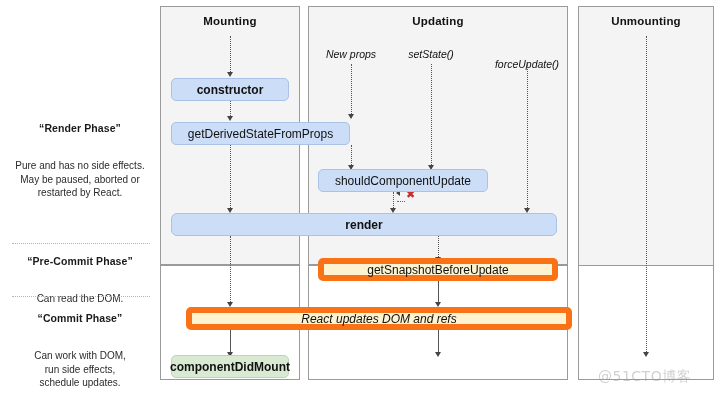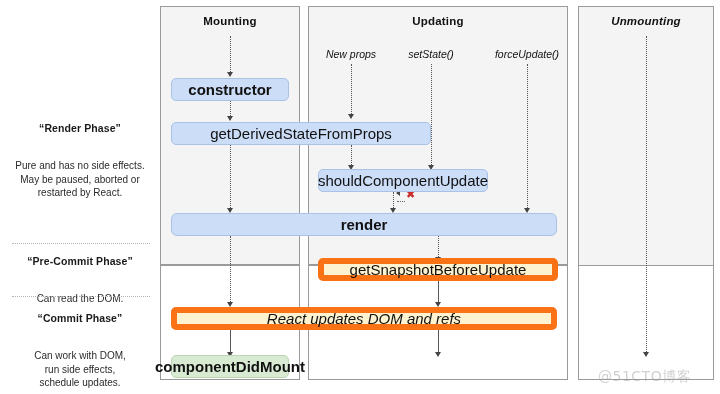--- a/index.html
+++ b/index.html
@@ -45,21 +45,21 @@
   .trigger {
     position: absolute; font-size: 10.5px; font-style: italic;
     color: #111; text-align: center; white-space: nowrap;
   }
 
   
   .node {
     position: absolute;
     border-radius: 5px;
     display: flex; align-items: center; justify-content: center;
-    font-size: 15px; color: #111;
+    font-size: 12px; color: #111;
     text-align: center;
     line-height: 1;
   }
   .node.blue   { background: #ccddf7; border: 1px solid #a9c2e6; }
   .node.yellow { background: #fdf3d0; border: 6px solid #f97316; }
   .node.green  { background: #d9ead3; border: 1px solid #bcd5b4; }
   .node.bold   { font-weight: bold; }
   .node.italic { font-style: italic; }
 
   
@@ -133,28 +133,28 @@
   <div class="col col-top" style="left:160px; top:6px; width:140px; height:259px;">
     <div class="col-head">Mounting</div>
   </div>
   <div class="col col-bottom" style="left:160px; top:265px; width:140px; height:115px;"></div>
 
   <div class="col col-top" style="left:308px; top:6px; width:260px; height:259px;">
     <div class="col-head">Updating</div>
   </div>
   <div class="col col-bottom" style="left:308px; top:265px; width:260px; height:115px;"></div>
 
-  <div class="col col-top" style="left:578px; top:6px; width:136px; height:320px;font-style:italic;">
+  <div class="col col-top" style="left:578px; top:6px; width:136px; height:320px;">
     <div class="col-head">Unmounting</div>
   </div>
   <div class="col col-bottom" style="left:578px; top:265px; width:136px; height:115px;"></div>
 
   <div class="trigger" style="left:315px; top:48px; width:72px;">New props</div>
   <div class="trigger" style="left:395px; top:48px; width:72px;">setState()</div>
-  <div class="trigger" style="left:487px; top:48px; width:80px;font-style:italic;">forceUpdate()</div>
+  <div class="trigger" style="left:487px; top:58px; width:80px;font-style:italic;">forceUpdate()</div>
 
   <div class="vline dotted" style="left:230px; top:36px; height:38px;"></div>
   <div class="arrowhead" style="left:226.5px; top:72px;"></div>
 
   <div class="vline dotted" style="left:230px; top:101px; height:17px;"></div>
   <div class="arrowhead" style="left:226.5px; top:116px;"></div>
 
   <div class="vline dotted" style="left:230px; top:145px; height:65px;"></div>
   <div class="arrowhead" style="left:226.5px; top:208px;"></div>
 
@@ -190,29 +190,29 @@
   <div class="arrowhead" style="left:434.5px; top:302px;"></div>
 
   <div class="vline solid" style="left:438px; top:330px; height:24px;"></div>
   <div class="arrowhead" style="left:434.5px; top:352px;"></div>
 
   <div class="vline dotted" style="left:646px; top:36px; height:318px;"></div>
   <div class="arrowhead" style="left:642.5px; top:352px;"></div>
 
   <div class="node blue bold" style="left:171px; top:78px; width:118px; height:23px;">constructor</div>
 
-  <div class="node blue" style="left:171px; top:122px; width:260px; height:23px;">getDerivedStateFromProps</div>
+  <div class="node blue" style="left:171px; top:122px; width:179px; height:23px;">getDerivedStateFromProps</div>
 
   <div class="node blue" style="left:318px; top:169px; width:170px; height:23px;">shouldComponentUpdate</div>
 
   <div class="node blue bold" style="left:171px; top:213px; width:386px; height:23px;border-radius:6px;">render</div>
 
   <div class="node yellow" style="left:318px; top:258px; width:240px; height:23px;">getSnapshotBeforeUpdate</div>
 
-  <div class="node yellow italic" style="left:171px; top:307px; width:386px; height:23px;">React updates DOM and refs</div>
+  <div class="node yellow italic" style="left:186px; top:307px; width:386px; height:23px;">React updates DOM and refs</div>
 
   <div class="node green bold" style="left:171px; top:355px; width:118px; height:23px;">componentDidMount</div>
 
 
 
   <div class="watermark" style="left:598px; top:368px;">@51CTO博客</div>
 
 </div>
 
 </body></html>

